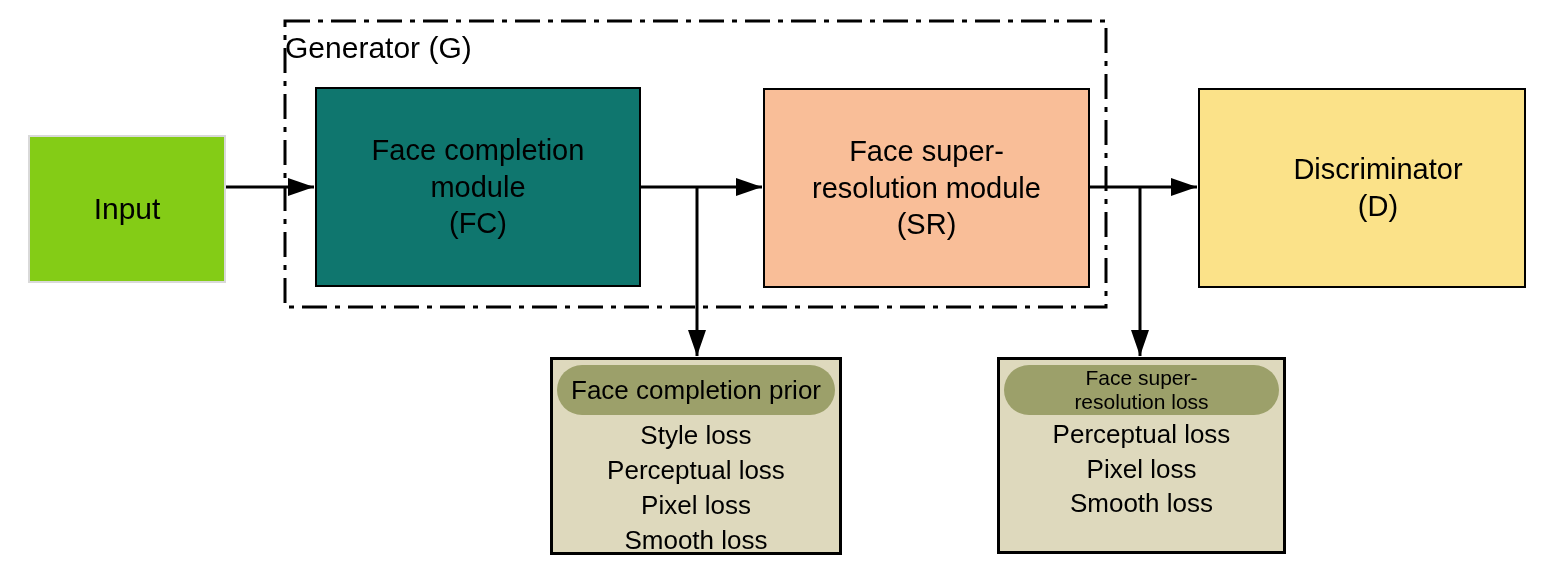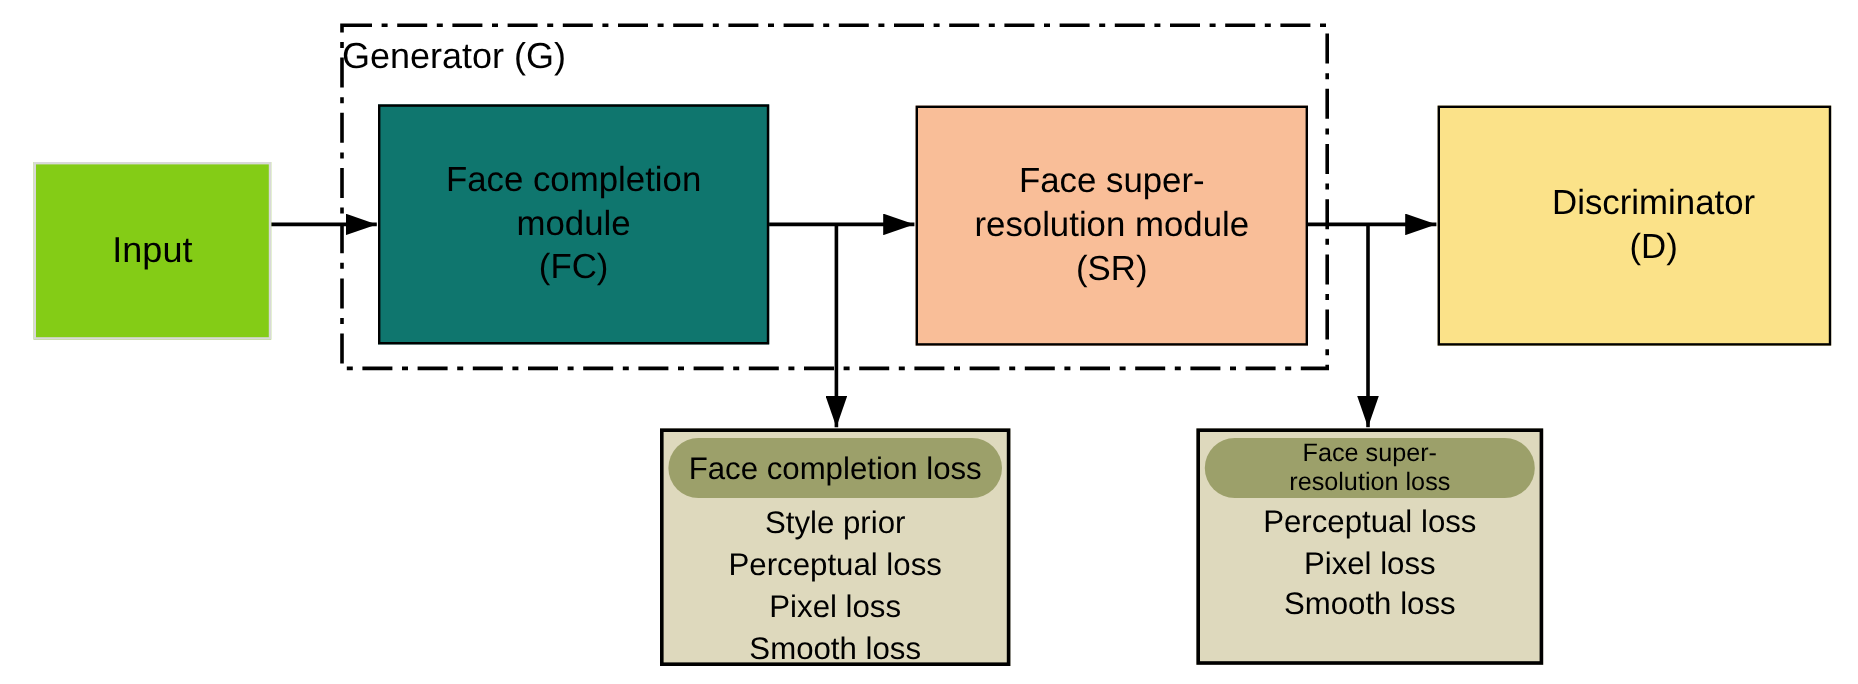--- a/index.html
+++ b/index.html
@@ -117,23 +117,23 @@
 resolution module</span>
     <span class="abbrev">(SR)</span>
   </div>
 
   <div class="box module d-box">
     <span class="name">Discriminator</span>
     <span class="abbrev">(D)</span>
   </div>
 
   <div class="loss-panel loss-left">
-    <div class="loss-pill">Face completion loss</div>
+    <div class="loss-pill">Face completion prior</div>
     <div class="loss-items">
-      <div>Style prior</div>
+      <div>Style loss</div>
       <div>Perceptual loss</div>
       <div>Pixel loss</div>
       <div>Smooth loss</div>
     </div>
   </div>
 
   <div class="loss-panel loss-right">
     <div class="loss-pill">Face super-
 resolution loss</div>
     <div class="loss-items">

